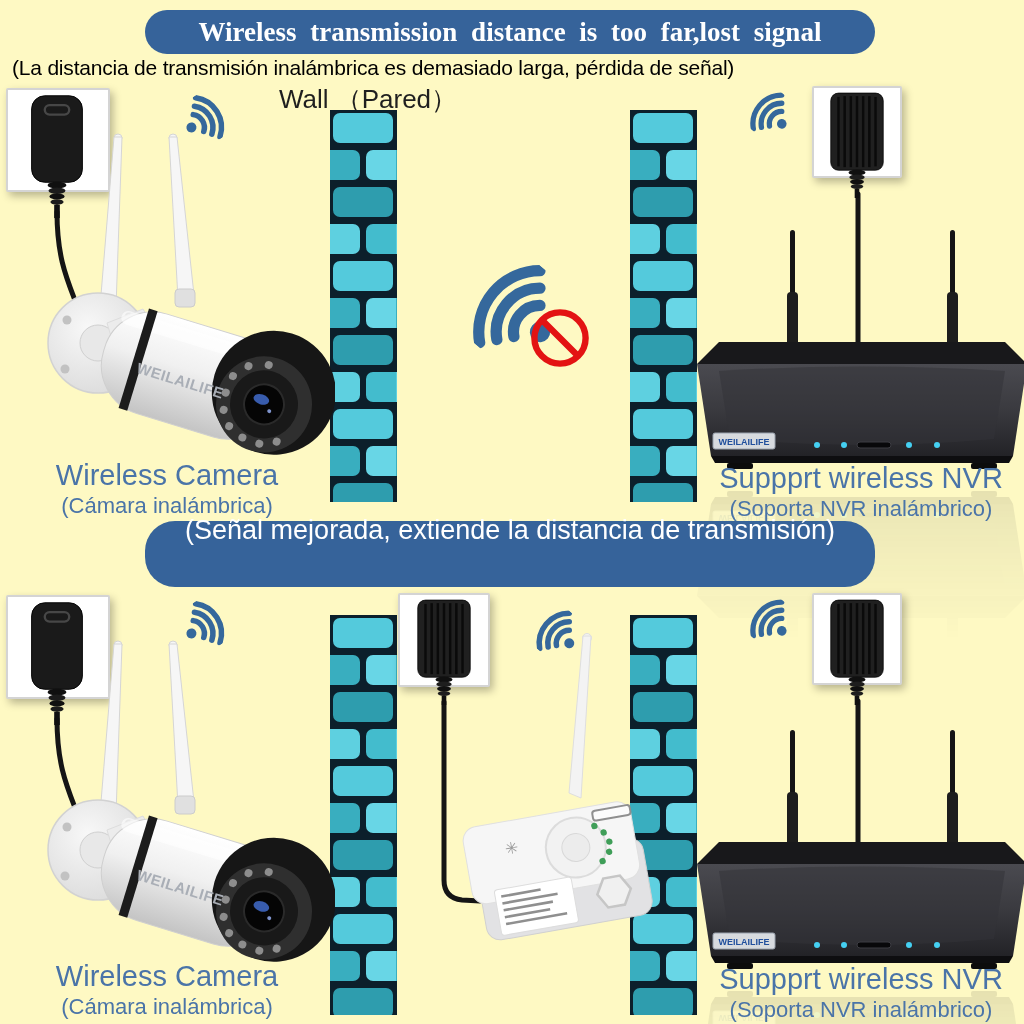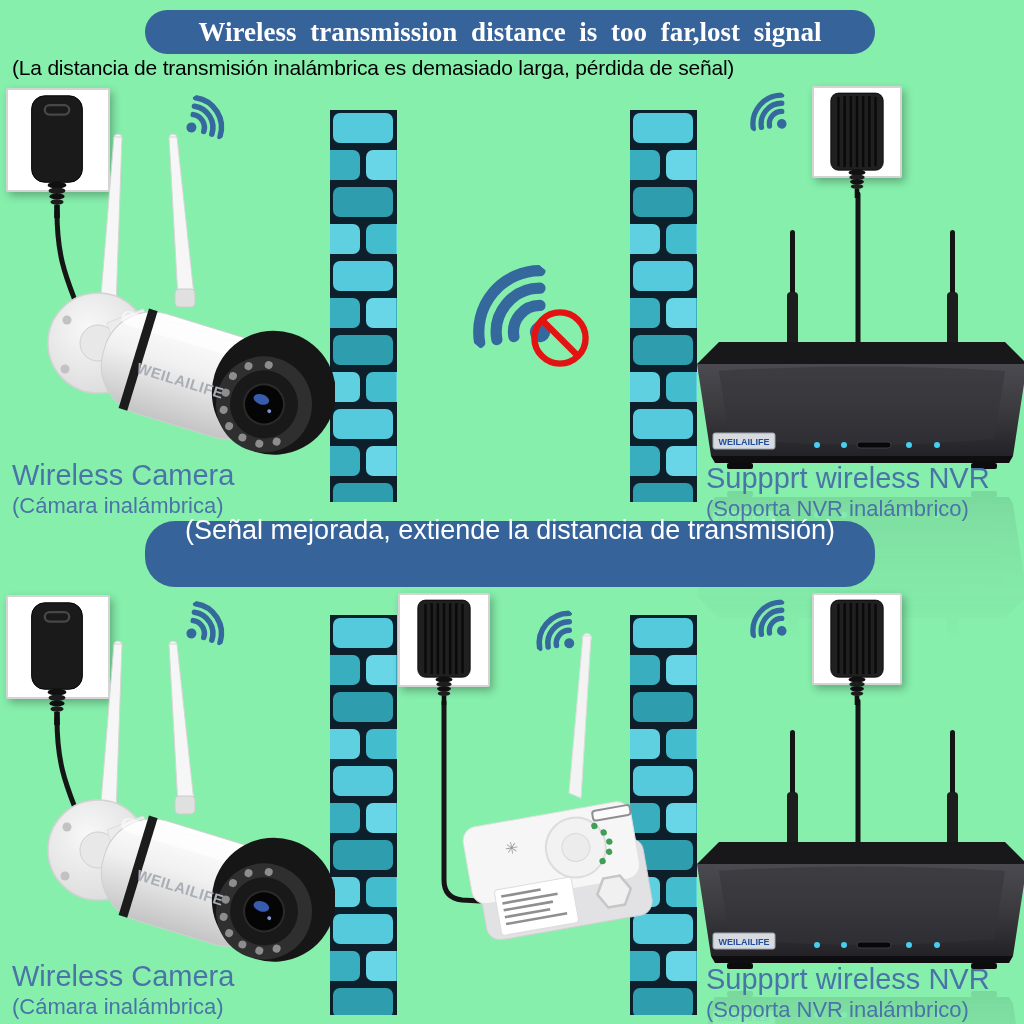--- a/index.html
+++ b/index.html
@@ -1,17 +1,17 @@
 <!DOCTYPE html>
 <html><head>
 <meta charset="utf-8">
 <style>
   html,body{margin:0;padding:0;background:#ffffff;}
   #stage{
-    position:relative;width:1024px;height:1024px;background:#86efac;overflow:hidden;
+    position:relative;width:1024px;height:1024px;background:#fef9c3;overflow:hidden;
     font-family:"Liberation Sans",sans-serif;
   }
   .abs{position:absolute;}
 
   
   .banner{
     position:absolute;left:145px;width:730px;background:#36639a;color:#ffffff;
     text-align:center;box-sizing:border-box;
   }
   .banner1{top:10px;height:44px;border-radius:22px;}
@@ -25,21 +25,21 @@
   .subtitle-black{
     position:absolute;left:0;top:56px;width:1024px;
     font-size:21px;color:#000;letter-spacing:-0.2px;padding-left:12px;
   }
   .wall-label{
     position:absolute;left:238px;top:82px;width:260px;text-align:center;
     font-size:26px;color:#1f1f1f;
   }
 
   
-  .dev-label{position:absolute;width:310px;text-align:left;color:#4a74a8;}
+  .dev-label{position:absolute;width:310px;text-align:center;color:#4a74a8;}
   .dev-label .l1{font-size:29px;line-height:33px;}
   .dev-label .l2{font-size:22px;line-height:27px;}
 
   
   .outlet{
     position:absolute;background:#ffffff;border:2px solid #d4d4d4;border-radius:2px;
     box-shadow:3px 4px 9px rgba(0,0,0,0.28);box-sizing:border-box;
   }
 
   .icon{position:absolute;}
@@ -231,20 +231,21 @@
       <path d="M57 719 C57 779 74 798 86 839"></path>
       <path d="M444 702 L444 880 Q444 898 462 900 L480 901"></path>
       <path d="M858 701 L858 868"></path>
     </g>
   </svg>
 
   <div class="banner banner1">
     <div class="banner-title">Wireless transmission distance is too far,lost signal</div>
   </div>
   <div class="subtitle-black">(La distancia de transmisión inalámbrica es demasiado larga, pérdida de señal)</div>
+  <div class="wall-label">Wall （Pared）</div>
 
   <svg class="abs" style="left:330px;top:110px" width="67" height="392">
       <rect width="67" height="392" fill="url(#bricks)"></rect>
     </svg>
   <svg class="abs" style="left:630px;top:110px" width="67" height="392">
       <rect width="67" height="392" fill="url(#bricks)"></rect>
     </svg>
 
   <div class="outlet" style="left:6px;top:88px;width:104px;height:104px"></div>
   <svg class="abs" style="left:24px;top:92px" width="66" height="127">

